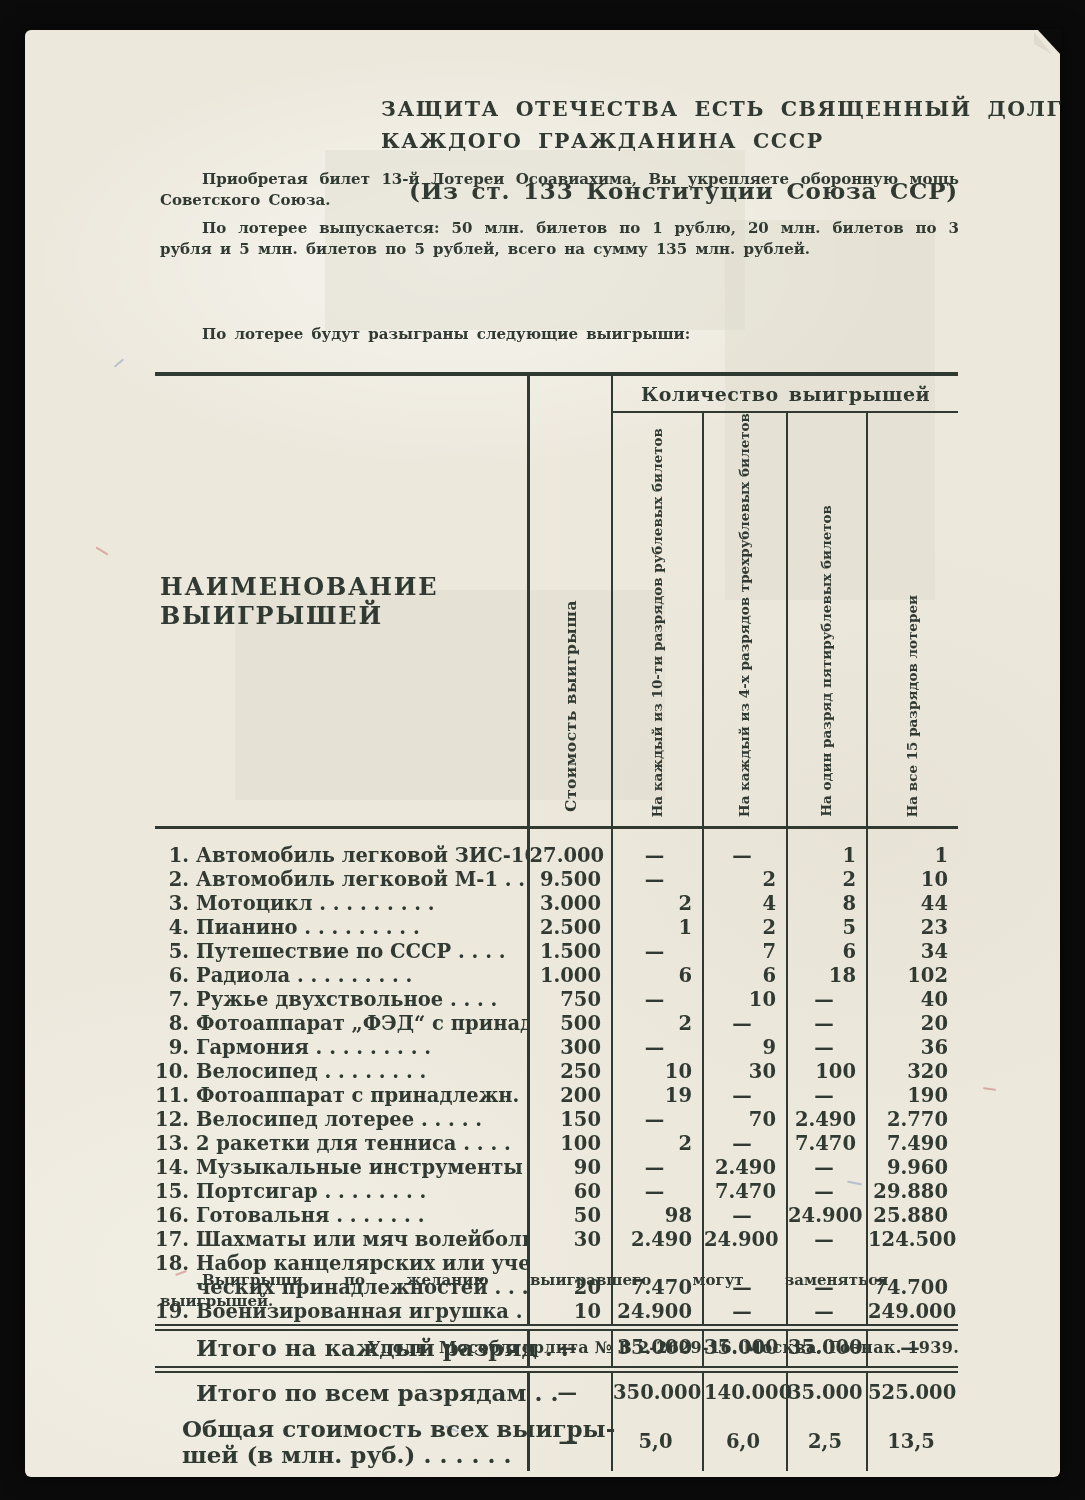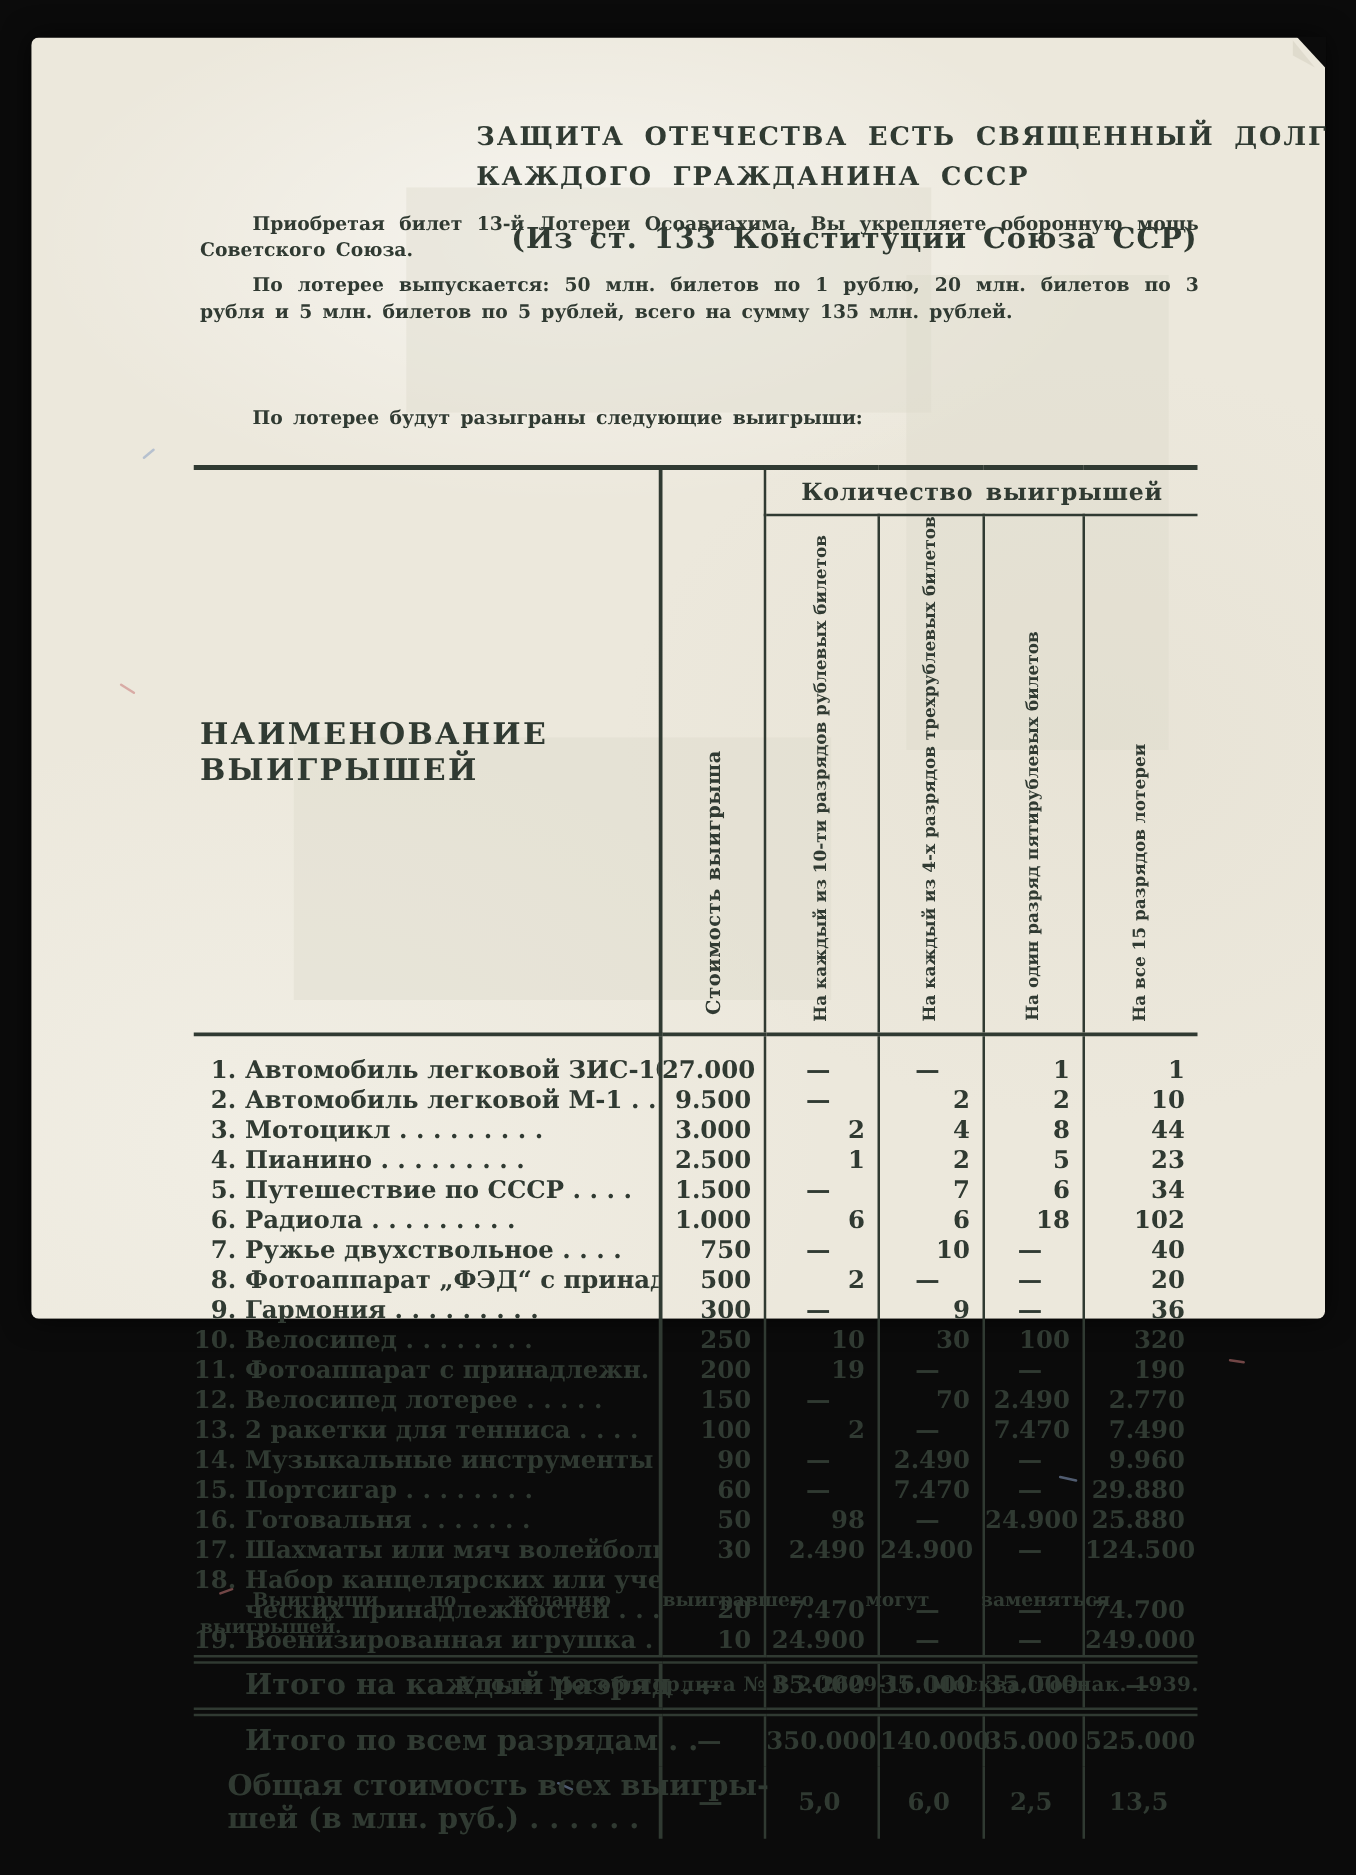--- a/index.html
+++ b/index.html
@@ -5,21 +5,21 @@
   * { box-sizing: border-box; }
   html,body { margin:0; padding:0; }
   body {
     width:1085px; height:1500px;
     background:#0b0b0b;
     position:relative; overflow:hidden;
     font-family:"DejaVu Serif","Liberation Serif",serif;
     color:#303a32;
   }
   .paper {
-    position:absolute; left:25px; top:30px; width:1035px; height:1025px;
+    position:absolute; left:25px; top:30px; width:1035px; height:1447px;
     background-color:#ece8dc;
     background-image:
       radial-gradient(ellipse 620px 300px at 42% 16%, rgba(255,255,255,.55), rgba(255,255,255,0) 70%),
       radial-gradient(ellipse 520px 420px at 82% 55%, rgba(226,221,206,.45), rgba(226,221,206,0) 72%),
       radial-gradient(ellipse 700px 520px at 18% 86%, rgba(244,242,234,.6), rgba(244,242,234,0) 65%);
     border-radius:6px;
     box-shadow:0 0 22px rgba(0,0,0,.65);
   }
   .corner-cut { position:absolute; right:-1px; top:-1px; width:24px; height:26px;
     background:#0b0b0b; clip-path:polygon(0 0,100% 0,100% 100%); }

